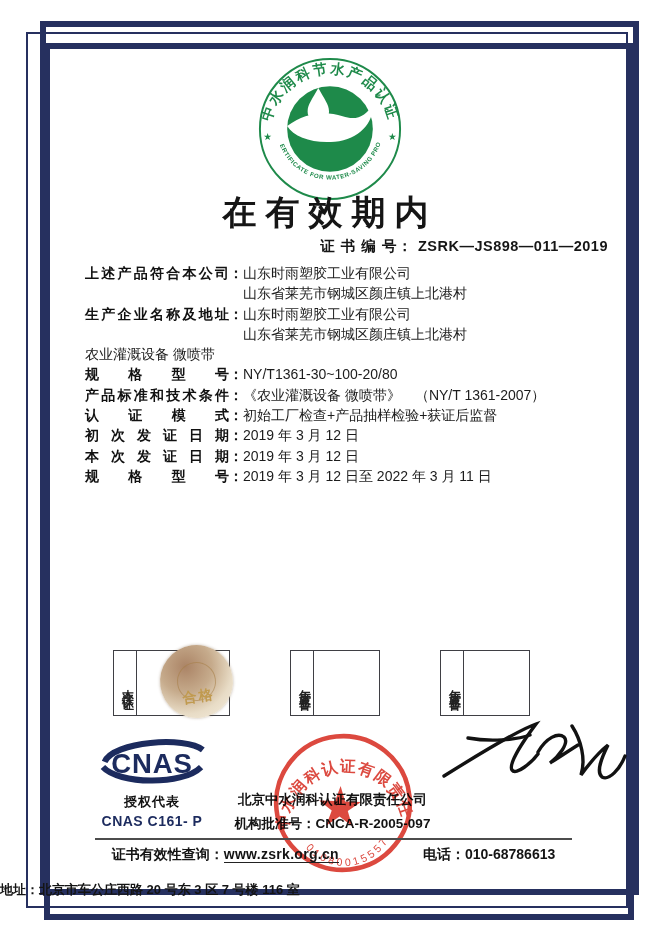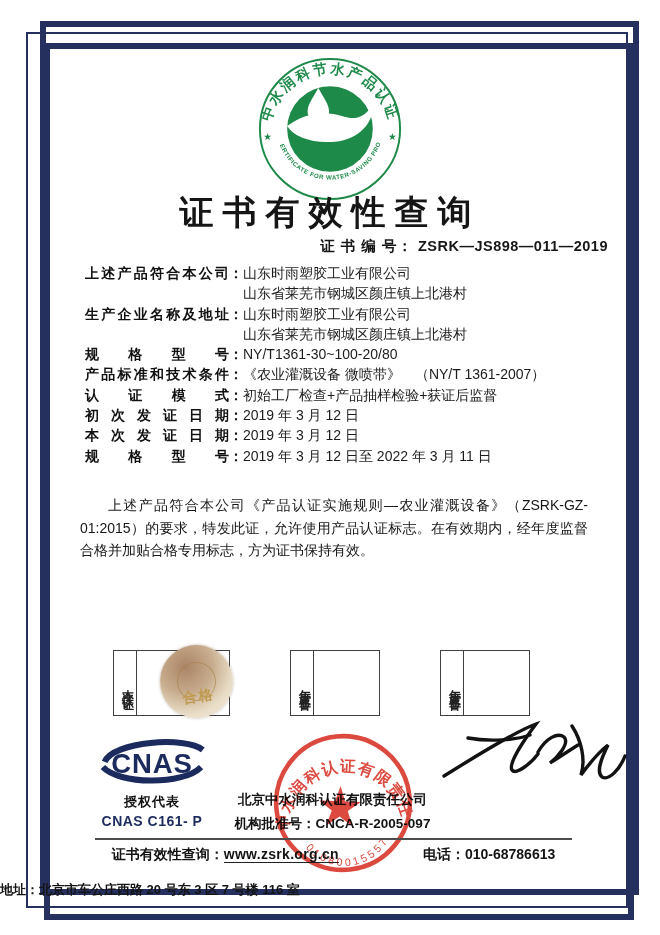--- a/index.html
+++ b/index.html
@@ -105,21 +105,21 @@
         <textPath href="#arcBot" startOffset="50%" text-anchor="middle">ZSRK CERTIFICATE FOR WATER-SAVING PRODUCTS</textPath>
       </text>
       <text x="11" y="86" font-size="10" fill="#1e8a4a" text-anchor="middle">★</text>
       <text x="139" y="86" font-size="10" fill="#1e8a4a" text-anchor="middle">★</text>
       <circle cx="75" cy="75" r="44" fill="#1e8a4a"></circle>
       <path d="M63,33 C57,44 52,50 52,57 A11,11 0 0 0 74,57 C74,50 69,44 63,33 Z" fill="#ffffff"></path>
       <path d="M31,72 C50,58 70,56 88,62 C103,67 112,61 119,50 C120,68 105,86 80,88 C58,90 38,84 31,72 Z" fill="#ffffff"></path>
     </svg>
   </div>
 
-  <div class="title">证书有效性查询</div>
+  <div class="title">在有效期内</div>
 
   <div class="certno">
     <span>证 书 编 号</span><span>：</span>
     <span class="cv">ZSRK—JS898—011—2019</span>
   </div>
 
   <div class="fields">
     <div class="frow">
         <span class="fl"><span class="flt">上述产品符合本公司</span><span>：</span></span>
         <span class="fv">山东时雨塑胶工业有限公司</span>
@@ -130,20 +130,21 @@
       </div>
     <div class="frow">
         <span class="fl"><span class="flt">生产企业名称及地址</span><span>：</span></span>
         <span class="fv">山东时雨塑胶工业有限公司</span>
       </div>
     <div class="frow">
         <span class="fl"></span>
         <span class="fv">山东省莱芜市钢城区颜庄镇上北港村</span>
       </div>
     <div class="frow">
+        <span class="fv">农业灌溉设备 微喷带</span>
       </div>
     <div class="frow">
         <span class="fl"><span class="flt">规格型号</span><span>：</span></span>
         <span class="fv">NY/T1361-30~100-20/80</span>
       </div>
     <div class="frow">
         <span class="fl"><span class="flt">产品标准和技术条件</span><span>：</span></span>
         <span class="fv">《农业灌溉设备 微喷带》　（NY/T 1361-2007）</span>
       </div>
     <div class="frow">
@@ -157,21 +158,20 @@
     <div class="frow">
         <span class="fl"><span class="flt">本次发证日期</span><span>：</span></span>
         <span class="fv">2019 年 3 月 12 日</span>
       </div>
     <div class="frow">
         <span class="fl"><span class="flt">规格型号</span><span>：</span></span>
         <span class="fv">2019 年 3 月 12 日至 2022 年 3 月 11 日</span>
       </div>
   </div>
 
-  <p class="statement">上述产品符合本公司《产品认证实施规则—农业灌溉设备》（ZSRK-GZ- 01:2015）的要求，特发此证，允许使用产品认证标志。在有效期内，经年度监督合格并加贴合格专用标志，方为证书保持有效。</p>
 
   <div class="cert-box box-1">
     <div class="vlab">本次认证</div>
   </div>
   <div class="cert-box box-2">
     <div class="vlab">年度监督</div>
   </div>
   <div class="cert-box box-3">
     <div class="vlab">年度监督</div>
   </div>

